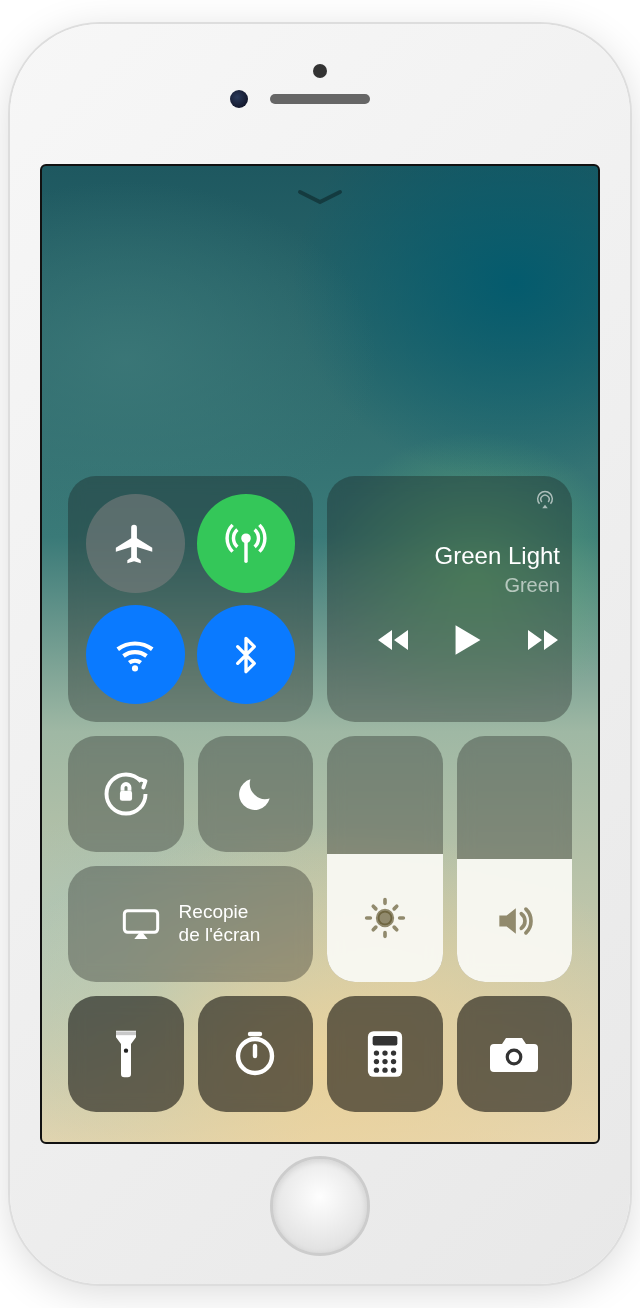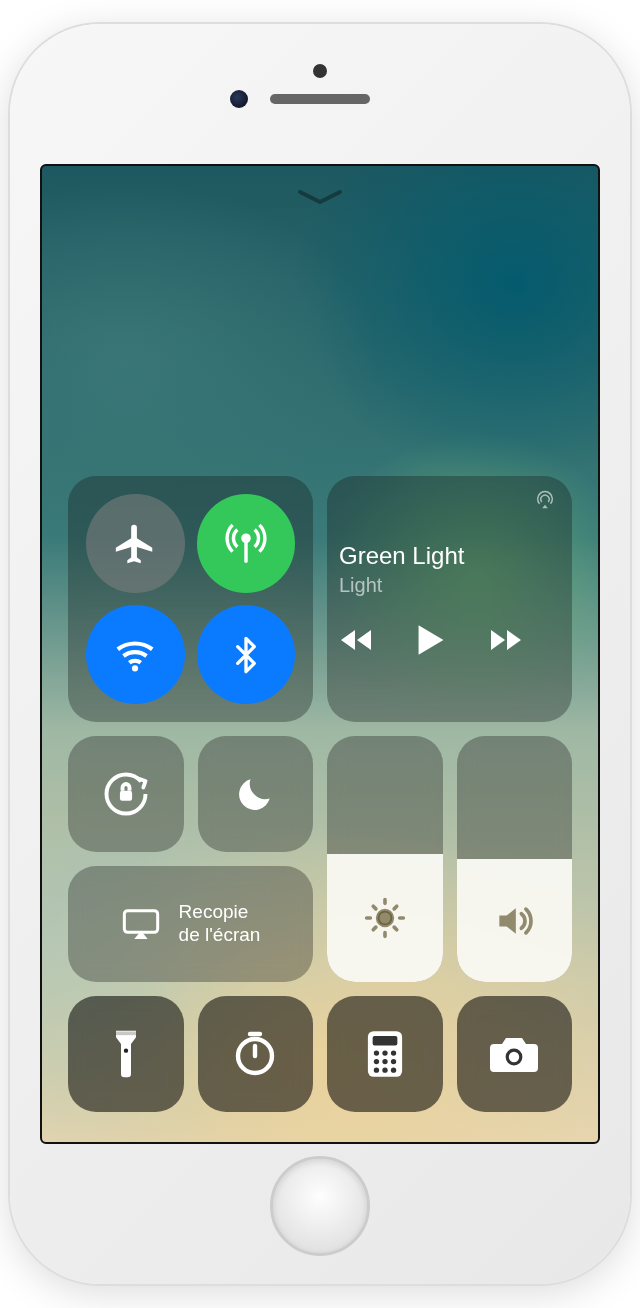--- a/index.html
+++ b/index.html
@@ -121,21 +121,21 @@
     display: flex;
     align-items: center;
     justify-content: center;
   }
   .circ.gray { background: rgba(130,130,130,0.55); }
   .circ.green { background: #34c759; }
   .circ.blue { background: #0a7aff; }
   .music {
     display: flex;
     flex-direction: column;
-    align-items: flex-start;
+    align-items: flex-end;
     justify-content: center;
     gap: 6px;
     padding: 18px 12px;
   }
   .music .title { color: #fff; font-size: 24px; font-weight: 400; }
   .music .artist { color: rgba(255,255,255,0.6); font-size: 20px; margin-top: -2px; }
   .music .controls { display: flex; gap: 42px; margin-top: 20px; align-items: center; }
   .airplay-mini {
     position: absolute; top: 14px; right: 16px;
     width: 22px; height: 22px; opacity: 0.6;
@@ -211,21 +211,21 @@
         </div>
       </div>
 
       <div class="tile span2c span2r music">
         <svg class="airplay-mini" viewBox="0 0 24 24" fill="none" stroke="#fff" stroke-width="1.6">
             <path d="M6 15a8 8 0 1 1 12 0"></path>
             <path d="M8.5 13a4.5 4.5 0 1 1 7 0"></path>
             <path d="M9 20l3-4 3 4z" fill="#fff" stroke="none"></path>
           </svg>
         <div class="title">Green Light</div>
-        <div class="artist">Light</div>
+        <div class="artist">Green</div>
         <div class="controls">
           <svg width="34" height="24" viewBox="0 0 34 24" fill="#fff">
               <path d="M16 2v20L2 12zM32 2v20L18 12z"></path>
             </svg>
           <svg width="32" height="34" viewBox="0 0 26 30" fill="#fff">
               <path d="M2 2l22 13L2 28z"></path>
             </svg>
           <svg width="34" height="24" viewBox="0 0 34 24" fill="#fff">
               <path d="M2 2l14 10L2 22zM18 2l14 10-14 10z"></path>
             </svg>

